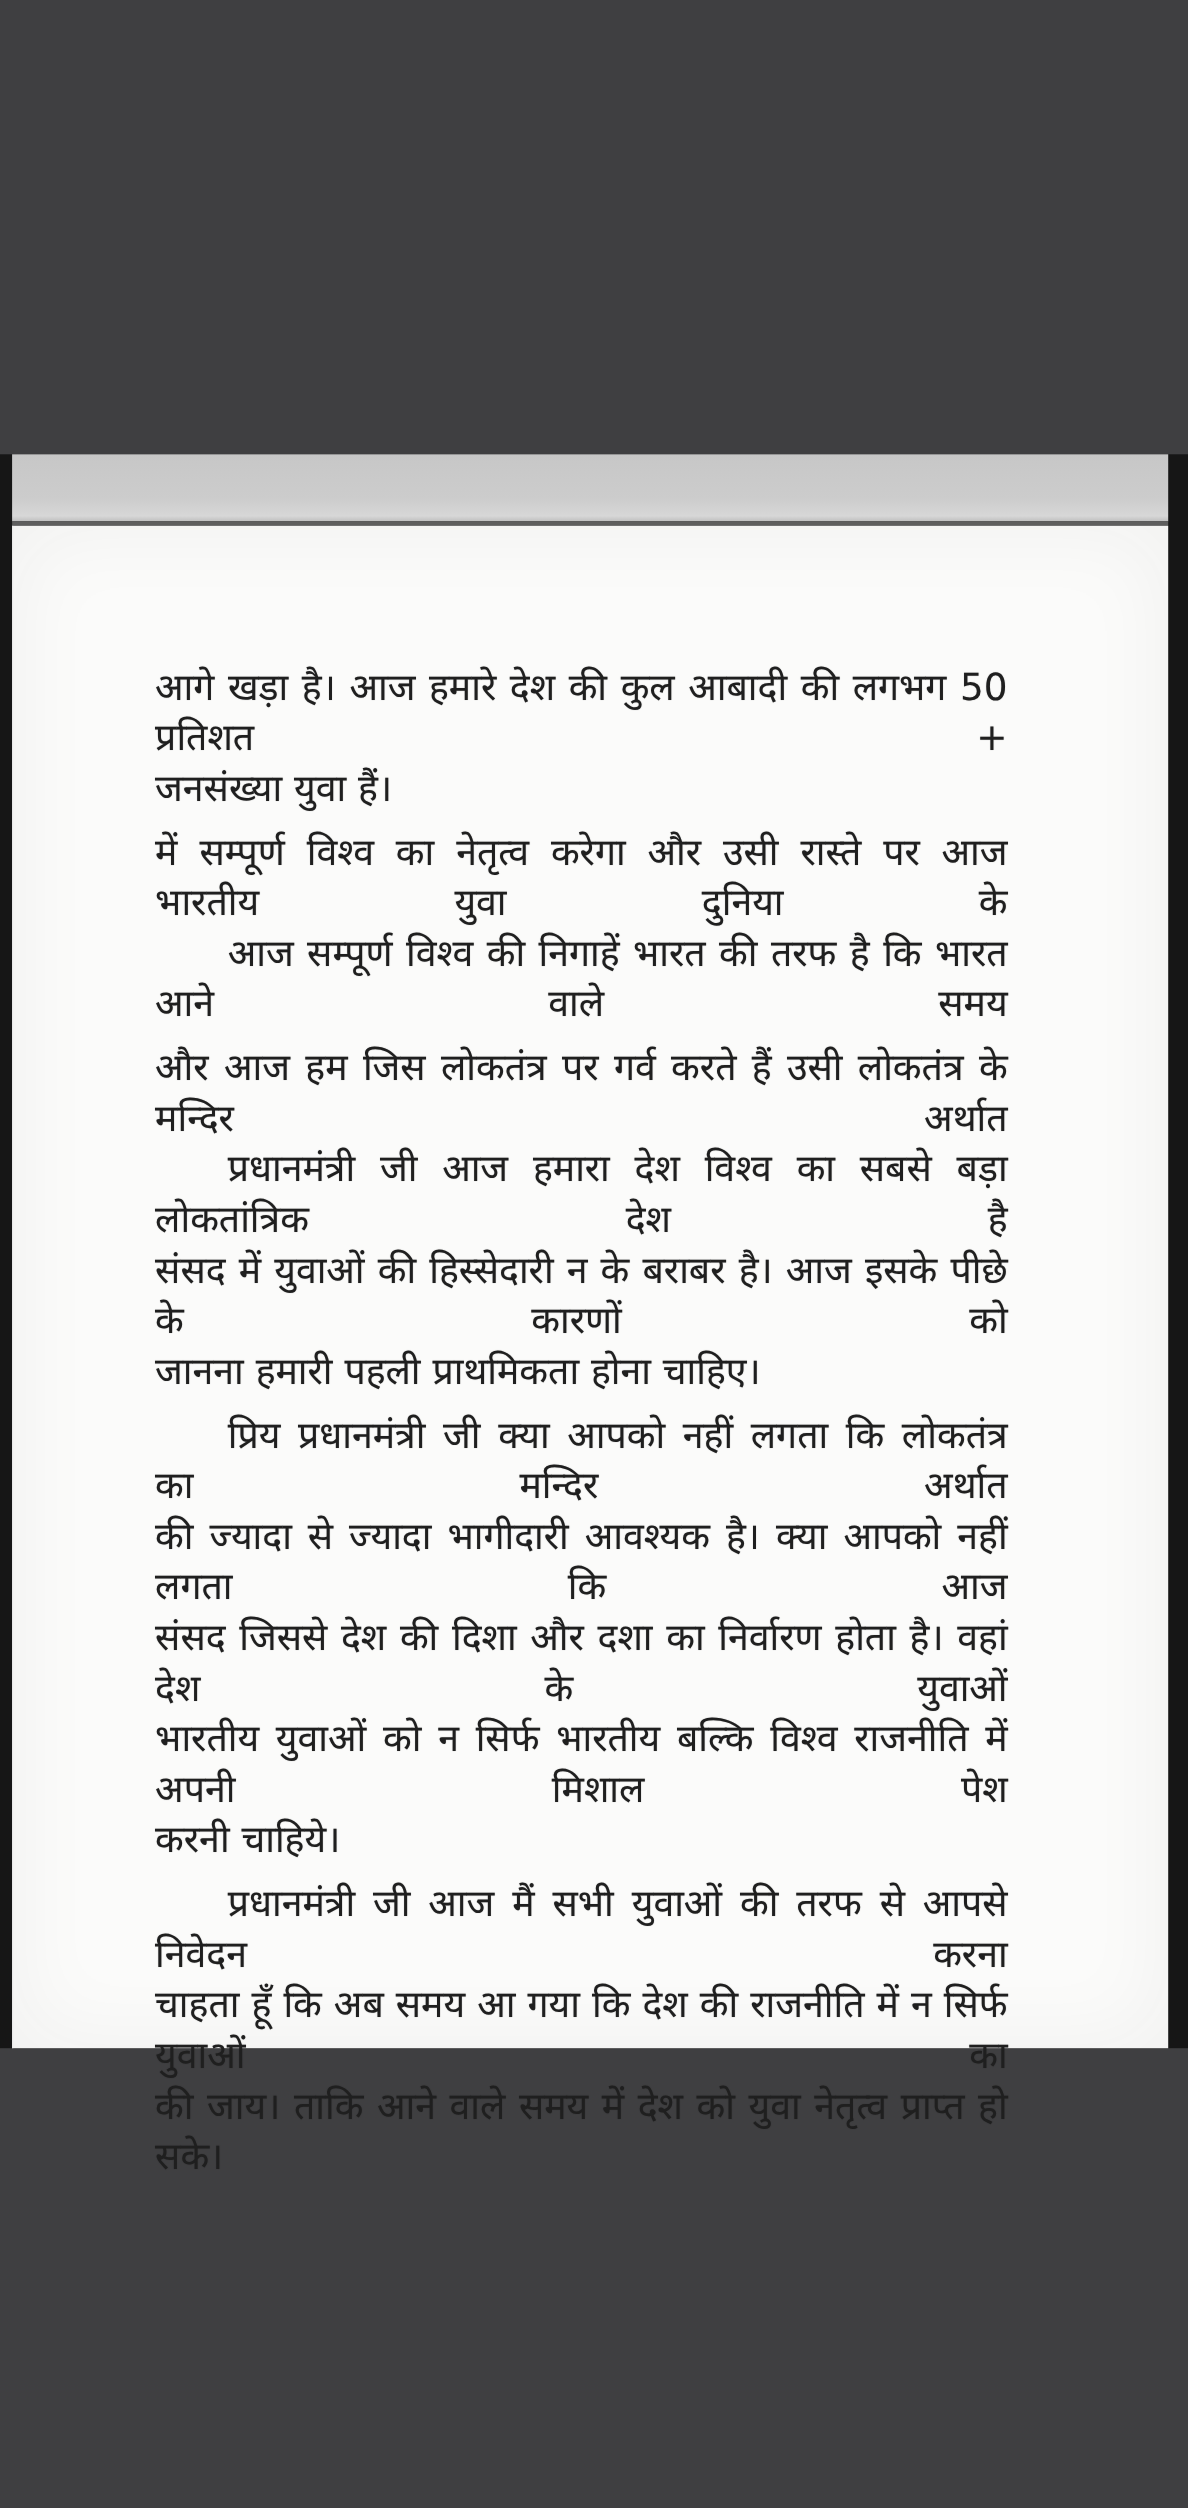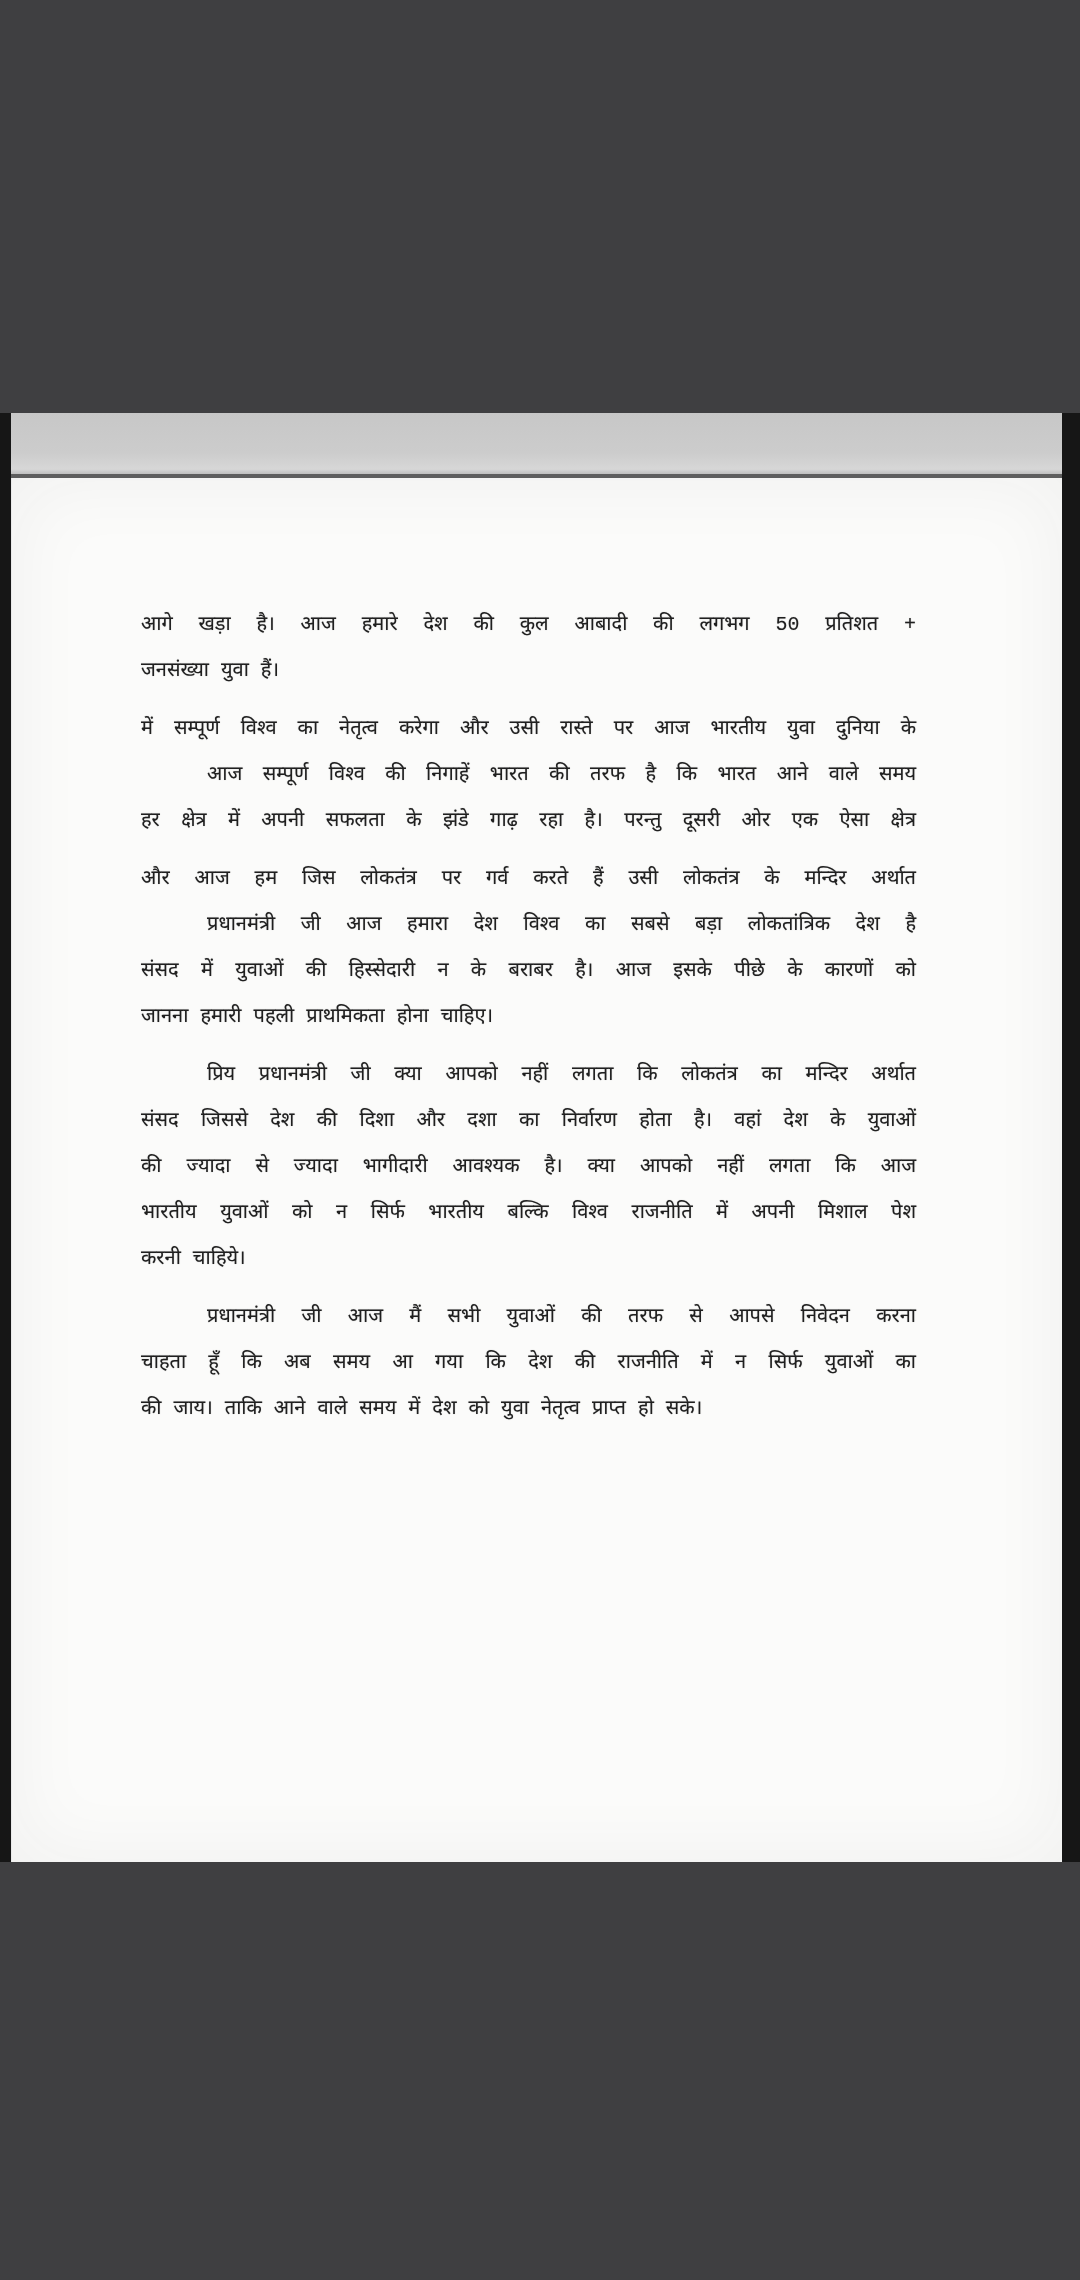--- a/index.html
+++ b/index.html
@@ -41,25 +41,24 @@
     box-sizing: border-box;
     height: 1384px;
     background: #fbfbfa;
     box-shadow: inset 0 0 80px rgba(40,40,40,0.05);
     padding: 124px 146px 0 129px;
     border-left: 1px solid #e9e9e9;
     position: relative;
   }
   .para {
     margin: 0 0 12px 0;
-    font-size: 20px;
+    font-size: 34px;
     line-height: 46px;
     color: #1f1f1f;
     text-shadow: 0 0 1px rgba(25,25,25,0.35);
-    font-family: Liberation Mono, monospace;
   }
   .line {
     display: block;
     text-align: justify;
     text-align-last: justify;
   }
   .line.last {
     text-align-last: left;
   }
   .line.indent {
@@ -75,32 +74,31 @@
       <div class="topbar"></div>
       <div class="sheet">
         <div>
             <p class="para">
               <span class="line">आगे खड़ा है। आज हमारे देश की कुल आबादी की लगभग 50 प्रतिशत +</span>
               <span class="line last">जनसंख्या युवा हैं।</span>
             </p>
             <p class="para">
               <span class="line">में सम्पूर्ण विश्व का नेतृत्व करेगा और उसी रास्ते पर आज भारतीय युवा दुनिया के</span>
               <span class="line indent">आज सम्पूर्ण विश्व की निगाहें भारत की तरफ है कि भारत आने वाले समय</span>
-              <span class="line">हर क्षेत्र में अपनी सफलता के झंडे गाढ़ रहा है। परन्तु दूसरी ओर एक ऐसा क्षेत्र</span>
             </p>
             <p class="para">
               <span class="line">और आज हम जिस लोकतंत्र पर गर्व करते हैं उसी लोकतंत्र के मन्दिर अर्थात</span>
               <span class="line indent">प्रधानमंत्री जी आज हमारा देश विश्व का सबसे बड़ा लोकतांत्रिक देश है</span>
               <span class="line">संसद में युवाओं की हिस्सेदारी न के बराबर है। आज इसके पीछे के कारणों को</span>
               <span class="line last">जानना हमारी पहली प्राथमिकता होना चाहिए।</span>
             </p>
             <p class="para">
               <span class="line indent">प्रिय प्रधानमंत्री जी क्या आपको नहीं लगता कि लोकतंत्र का मन्दिर अर्थात</span>
+              <span class="line">की ज्यादा से ज्यादा भागीदारी आवश्यक है। क्या आपको नहीं लगता कि आज</span>
               <span class="line">संसद जिससे देश की दिशा और दशा का निर्वारण होता है। वहां देश के युवाओं</span>
-              <span class="line">की ज्यादा से ज्यादा भागीदारी आवश्यक है। क्या आपको नहीं लगता कि आज</span>
               <span class="line">भारतीय युवाओं को न सिर्फ भारतीय बल्कि विश्व राजनीति में अपनी मिशाल पेश</span>
               <span class="line last">करनी चाहिये।</span>
             </p>
             <p class="para">
               <span class="line indent">प्रधानमंत्री जी आज मैं सभी युवाओं की तरफ से आपसे निवेदन करना</span>
               <span class="line">चाहता हूँ कि अब समय आ गया कि देश की राजनीति में न सिर्फ युवाओं का</span>
               <span class="line last">की जाय। ताकि आने वाले समय में देश को युवा नेतृत्व प्राप्त हो सके।</span>
             </p>
           </div>
 

